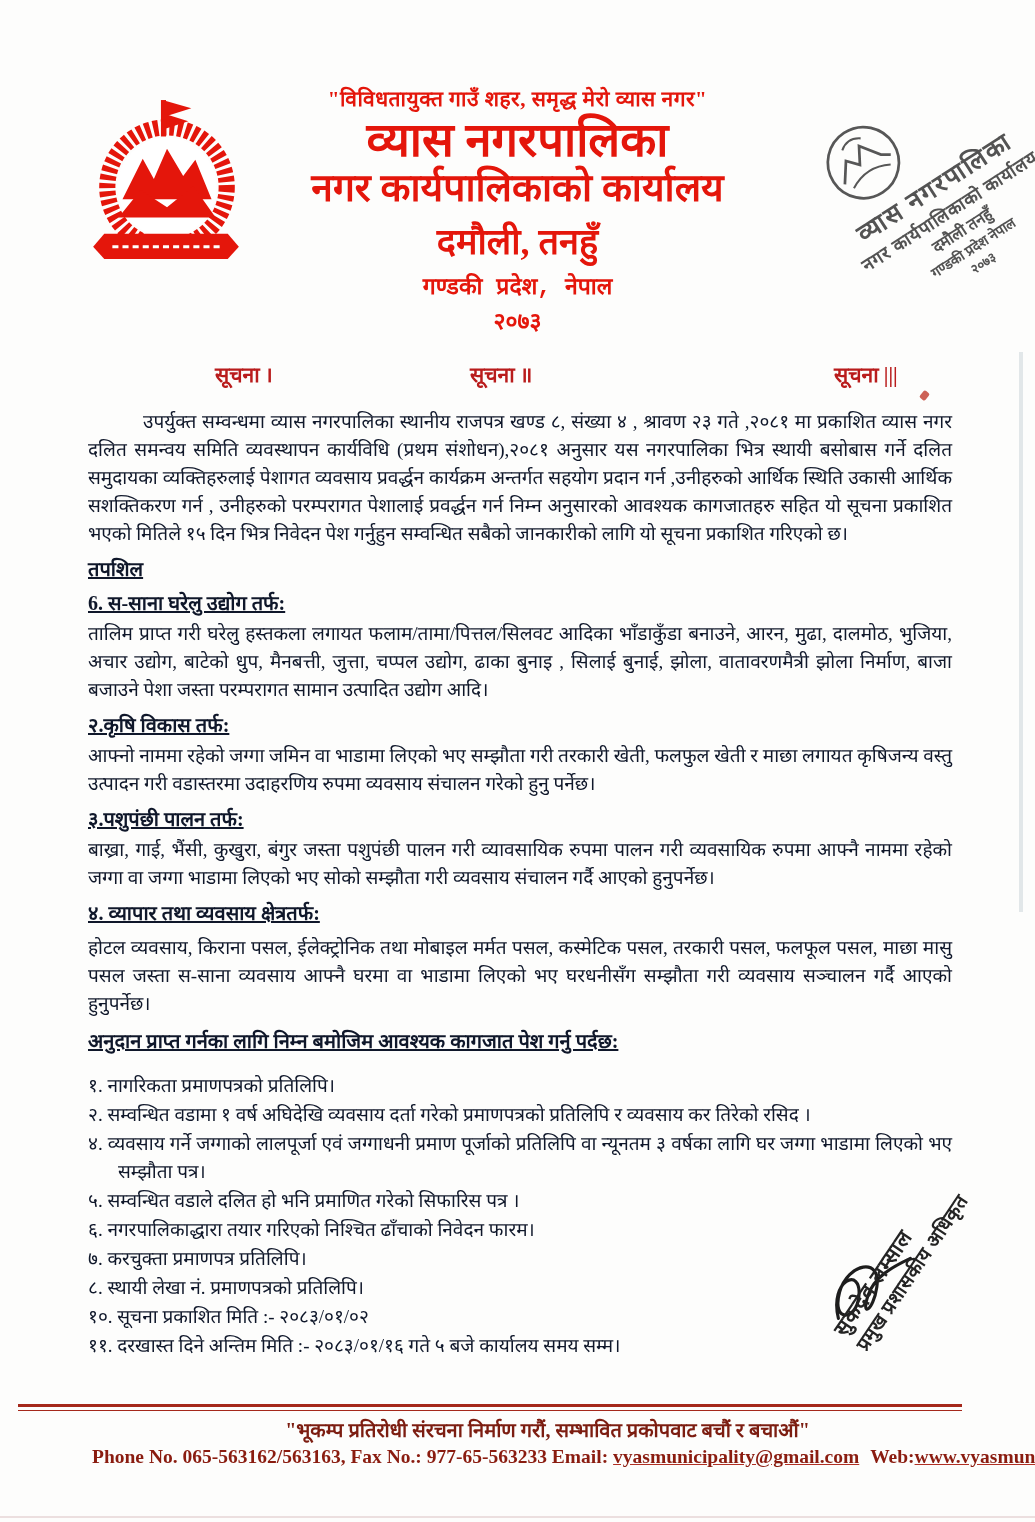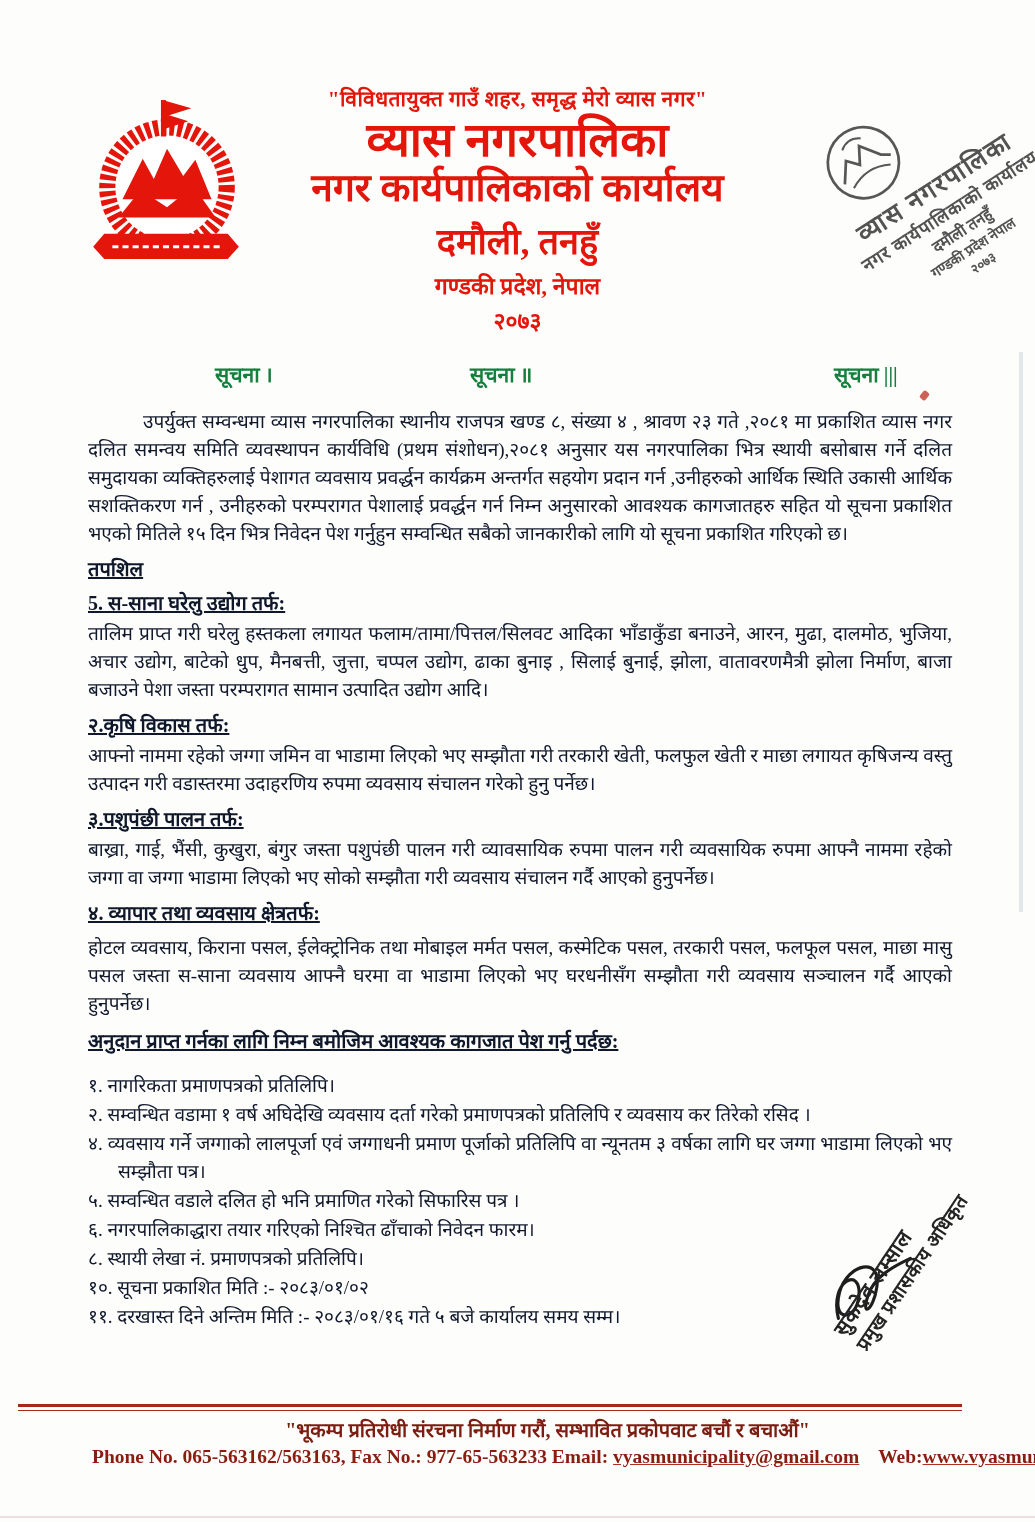--- a/index.html
+++ b/index.html
@@ -12,37 +12,37 @@
     color:#131313;
   }
   .page{position:absolute;inset:0;background:#fdfdfc;}
 
   
   .header{position:absolute;top:84px;left:0;right:0;text-align:center;color:#e4160b;z-index:2;}
   .tagline{font-size:21px;font-weight:700;letter-spacing:.5px;}
   .title-main{font-size:47px;font-weight:700;line-height:1.12;margin-top:2px;}
   .title-sub{font-size:39px;font-weight:700;line-height:1.1;}
   .addr1{font-size:36px;font-weight:700;margin-top:6px;}
-  .addr2{font-size:23px;font-weight:700;margin-top:4px;}
+  .addr2{font-size:23px;font-weight:700;margin-top:4px;font-family:Liberation Mono, monospace;}
   .year{font-size:23px;font-weight:700;margin-top:3px;}
 
   .emblem{position:absolute;left:90px;top:96px;z-index:3;}
 
   
   .stamp{position:absolute;left:802px;top:104px;width:250px;height:250px;z-index:1;}
   .stamp-inner{transform:rotate(-33deg);transform-origin:40% 40%;text-align:center;color:#454545;opacity:.92;}
   .stamp-emblem{display:block;margin:0 auto 0 38px;}
   .stamp-l1{font-size:25px;font-weight:700;letter-spacing:2px;}
   .stamp-l2{font-size:18px;font-weight:700;letter-spacing:1px;}
   .stamp-l3{font-size:16px;font-weight:700;}
   .stamp-l4{font-size:14px;font-weight:700;}
   .stamp-l5{font-size:13px;font-weight:700;}
 
   
-  .notice{position:absolute;top:360px;font-size:21px;font-weight:700;color:#15803d;}
+  .notice{position:absolute;top:360px;font-size:21px;font-weight:700;color:#b91c1c;}
   .notice.n1{left:215px;}
   .notice.n2{left:470px;}
   .notice.n3{left:789px;margin-left:45px;}
 
   
   .content{position:absolute;top:408px;left:88px;width:864px;font-size:19px;color:#0f172a;}
   .intro{margin:0 0 4px 0;line-height:28px;text-align:justify;text-indent:55px;}
   .tapasil{font-size:20px;font-weight:700;text-decoration:underline;margin:6px 0 4px 0;line-height:30px;}
   .sec-heading{font-size:20px;font-weight:700;text-decoration:underline;margin:2px 0 2px 0;line-height:30px;}
   .sec-body{margin:0 0 6px 0;line-height:28px;text-align:justify;}
@@ -58,21 +58,21 @@
   .sig-scribble{position:absolute;left:-18px;top:-26px;}
 
   
   .footer-rule{position:absolute;top:1404px;left:18px;width:944px;height:3px;
     border-top:3px solid #a5281b;border-bottom:1px solid #a5281b;}
   .footer-slogan{position:absolute;top:1416px;left:60px;right:0;text-align:center;
     color:#7c1d11;font-size:20px;font-weight:700;}
   .footer-contact{position:absolute;top:1446px;left:92px;right:0;
     color:#8a1c10;font-size:19.5px;font-weight:700;white-space:nowrap;}
   .footer-contact .u{text-decoration:underline;text-decoration-color:#b03024;}
-  .web-label{margin-left:14px;}
+  .web-label{margin-left:6px;}
 
   
   .edge-line{position:absolute;left:1019px;top:352px;width:4px;height:560px;background:#ccd6d9;opacity:.55;}
   .red-speck{position:absolute;left:921px;top:391px;width:7px;height:9px;background:#c0392b;
     border-radius:2px;transform:rotate(40deg);opacity:.8;}
   .bottom-edge{position:absolute;left:0;right:0;top:1516px;height:2px;background:#ecdfdf;}
 </style>
 </head>
 <body>
 
@@ -120,21 +120,21 @@
   <div class="notice n1">सूचना ।</div>
   <div class="notice n2">सूचना ॥</div>
   <div class="notice n3">सूचना |||</div>
 
   <div class="content">
     <p class="intro">उपर्युक्त सम्वन्धमा व्यास नगरपालिका स्थानीय राजपत्र खण्ड ८, संख्या ४ , श्रावण  २३ गते ,२०८१ मा प्रकाशित व्यास नगर दलित समन्वय समिति व्यवस्थापन कार्यविधि (प्रथम संशोधन),२०८१ अनुसार यस नगरपालिका भित्र स्थायी बसोबास गर्ने दलित समुदायका व्यक्तिहरुलाई पेशागत व्यवसाय प्रवर्द्धन कार्यक्रम अन्तर्गत सहयोग प्रदान गर्न ,उनीहरुको आर्थिक स्थिति उकासी आर्थिक सशक्तिकरण गर्न , उनीहरुको परम्परागत पेशालाई प्रवर्द्धन गर्न  निम्न अनुसारको आवश्यक कागजातहरु सहित यो सूचना प्रकाशित भएको मितिले १५ दिन भित्र निवेदन पेश गर्नुहुन सम्वन्धित सबैको जानकारीको लागि यो सूचना प्रकाशित गरिएको छ।</p>
 
     <div class="tapasil">तपशिल</div>
 
     <div class="sec-1">
-      <div class="sec-heading">5. स-साना घरेलु उद्योग तर्फ:</div>
+      <div class="sec-heading">6. स-साना घरेलु उद्योग तर्फ:</div>
       <div class="sec-body">तालिम प्राप्त गरी घरेलु हस्तकला लगायत फलाम/तामा/पित्तल/सिलवट आदिका भाँडाकुँडा बनाउने, आरन, मुढा, दालमोठ,  भुजिया, अचार उद्योग, बाटेको धुप, मैनबत्ती, जुत्ता, चप्पल उद्योग, ढाका बुनाइ , सिलाई बुनाई, झोला, वातावरणमैत्री झोला निर्माण, बाजा बजाउने पेशा जस्ता परम्परागत सामान उत्पादित उद्योग आदि।</div>
     </div>
 
     <div class="sec-2">
       <div class="sec-heading">२.कृषि विकास तर्फ:</div>
       <div class="sec-body">आफ्नो नाममा रहेको जग्गा जमिन वा भाडामा लिएको भए सम्झौता गरी तरकारी खेती,  फलफुल खेती र माछा लगायत   कृषिजन्य वस्तु उत्पादन गरी वडास्तरमा उदाहरणिय रुपमा व्यवसाय संचालन गरेको हुनु पर्नेछ।</div>
     </div>
 
     <div class="sec-3">
       <div class="sec-heading">३.पशुपंछी पालन तर्फ:</div>
@@ -146,20 +146,21 @@
       <div class="sec-body">होटल व्यवसाय, किराना पसल, ईलेक्ट्रोनिक तथा  मोबाइल मर्मत पसल, कस्मेटिक पसल, तरकारी  पसल, फलफूल पसल, माछा मासु पसल जस्ता स-साना व्यवसाय आफ्नै घरमा वा भाडामा लिएको भए घरधनीसँग सम्झौता गरी व्यवसाय सञ्चालन गर्दै आएको हुनुपर्नेछ।</div>
     </div>
 
     <div class="docs-heading">अनुदान प्राप्त गर्नका लागि निम्न बमोजिम आवश्यक कागजात पेश गर्नु पर्दछ:</div>
 
     <div class="doc-item">१. नागरिकता प्रमाणपत्रको प्रतिलिपि।</div>
     <div class="doc-item">२. सम्वन्धित वडामा १ वर्ष अघिदेखि व्यवसाय दर्ता गरेको प्रमाणपत्रको प्रतिलिपि र व्यवसाय कर तिरेको रसिद ।</div>
     <div class="doc-item">४. व्यवसाय गर्ने जग्गाको लालपूर्जा एवं जग्गाधनी प्रमाण पूर्जाको प्रतिलिपि वा न्यूनतम ३ वर्षका लागि घर जग्गा भाडामा लिएको भए सम्झौता पत्र।</div>
     <div class="doc-item">५. सम्वन्धित वडाले दलित हो भनि प्रमाणित गरेको  सिफारिस पत्र ।</div>
     <div class="doc-item">६. नगरपालिकाद्धारा तयार गरिएको निश्चित ढाँचाको निवेदन फारम।</div>
+    <div class="doc-item">७. करचुक्ता प्रमाणपत्र प्रतिलिपि।</div>
     <div class="doc-item">८. स्थायी लेखा नं. प्रमाणपत्रको प्रतिलिपि।</div>
     <div class="doc-item">१०. सूचना प्रकाशित मिति :- २०८३/०१/०२</div>
     <div class="doc-item">११. दरखास्त दिने अन्तिम मिति :- २०८३/०१/१६ गते ५ बजे कार्यालय समय सम्म।</div>
   </div>
 
   <div class="signature">
     <svg class="sig-scribble" width="120" height="100" viewBox="0 0 100 80">
       <path d="M12 62 C 4 30, 32 18, 29 44 C 27 64, 6 66, 13 40 C 20 16, 48 10, 44 36 C 41 56, 30 62, 37 42 C 42 28, 55 20, 72 12" fill="none" stroke="#1d1d1d" stroke-width="2.6" stroke-linecap="round"></path>
     </svg>
     <div class="signature-text">

